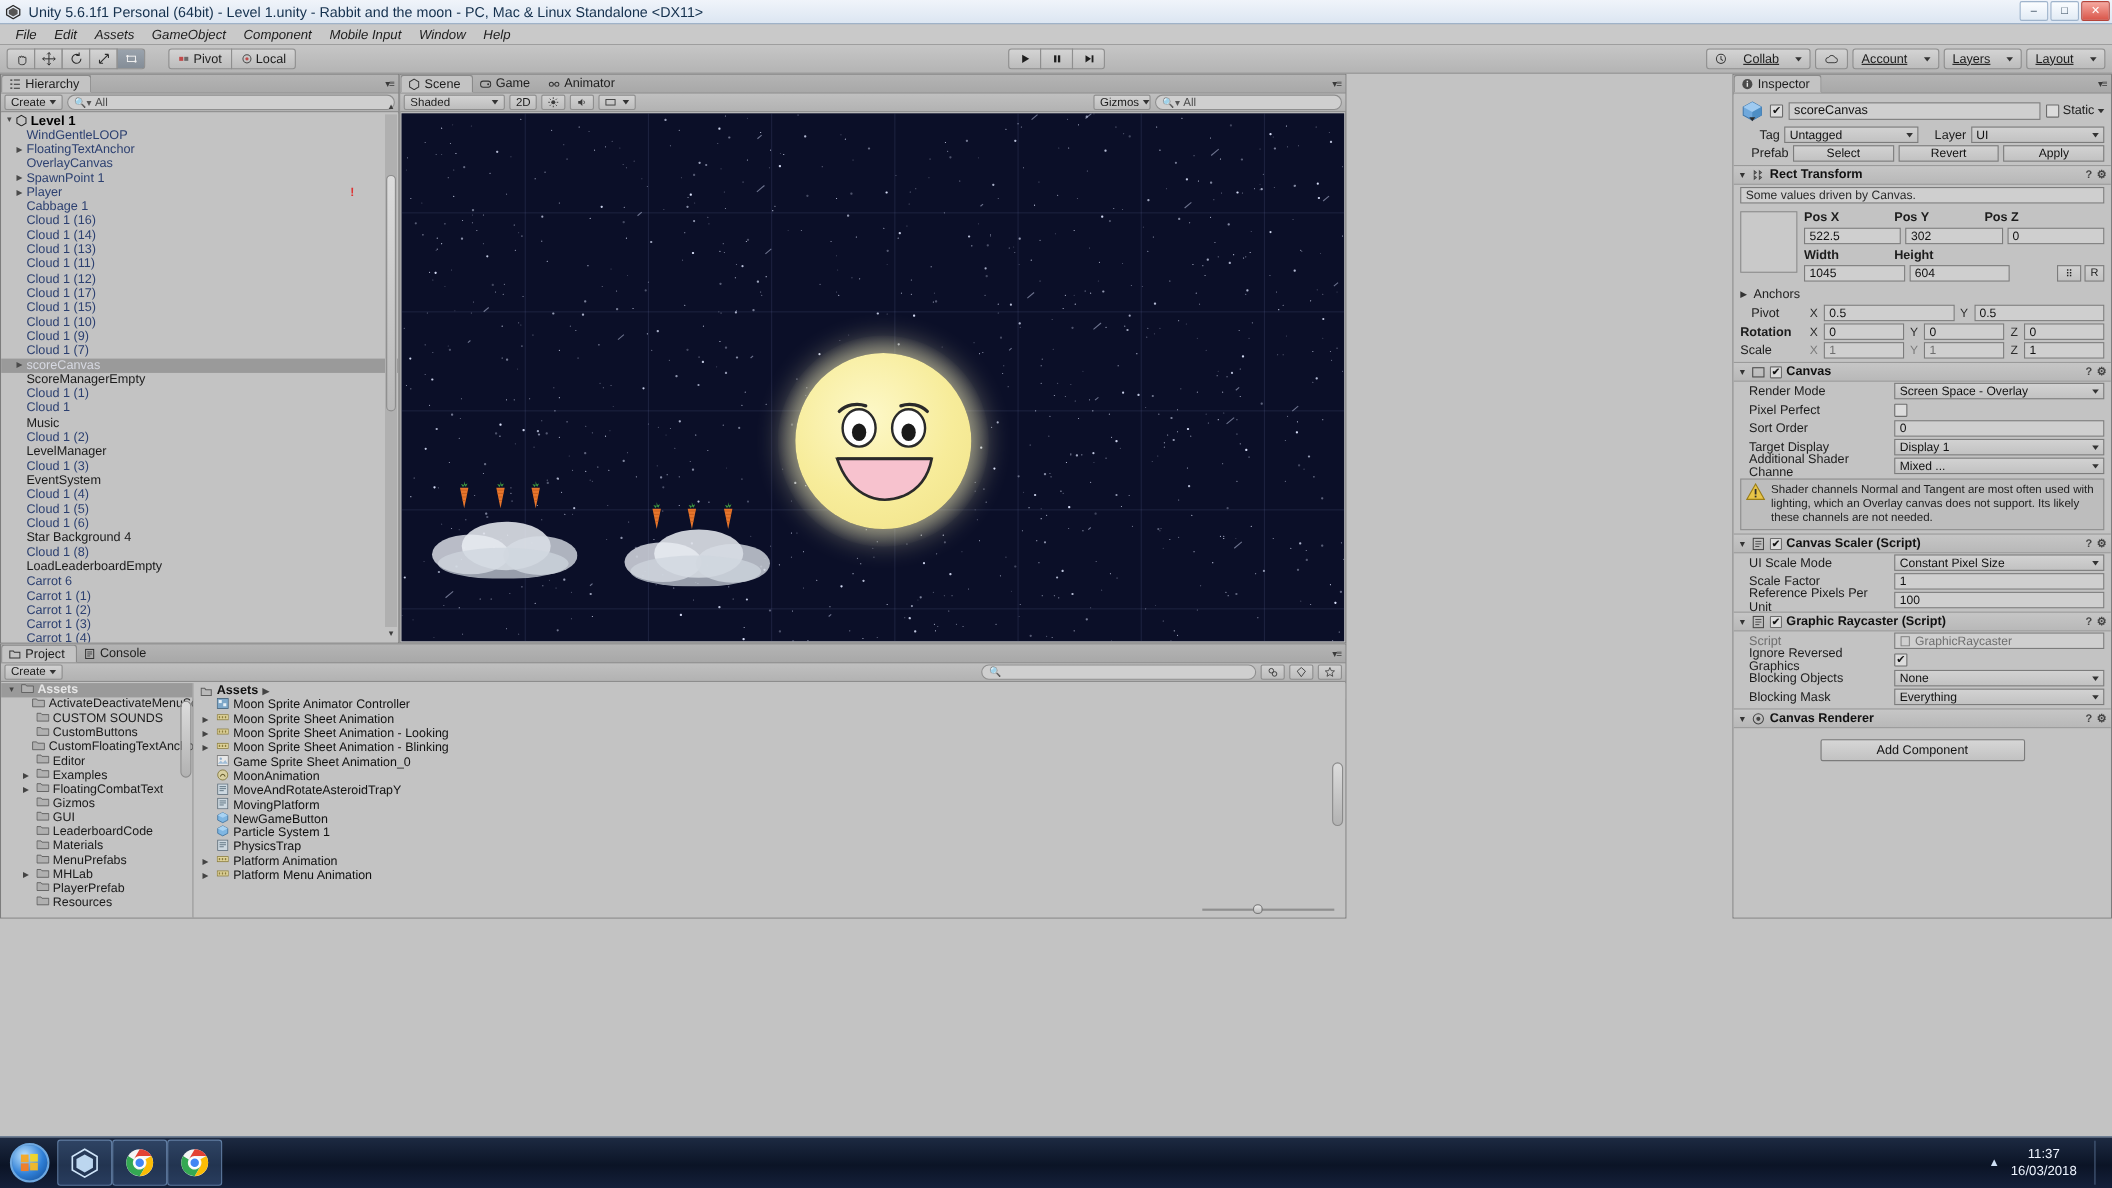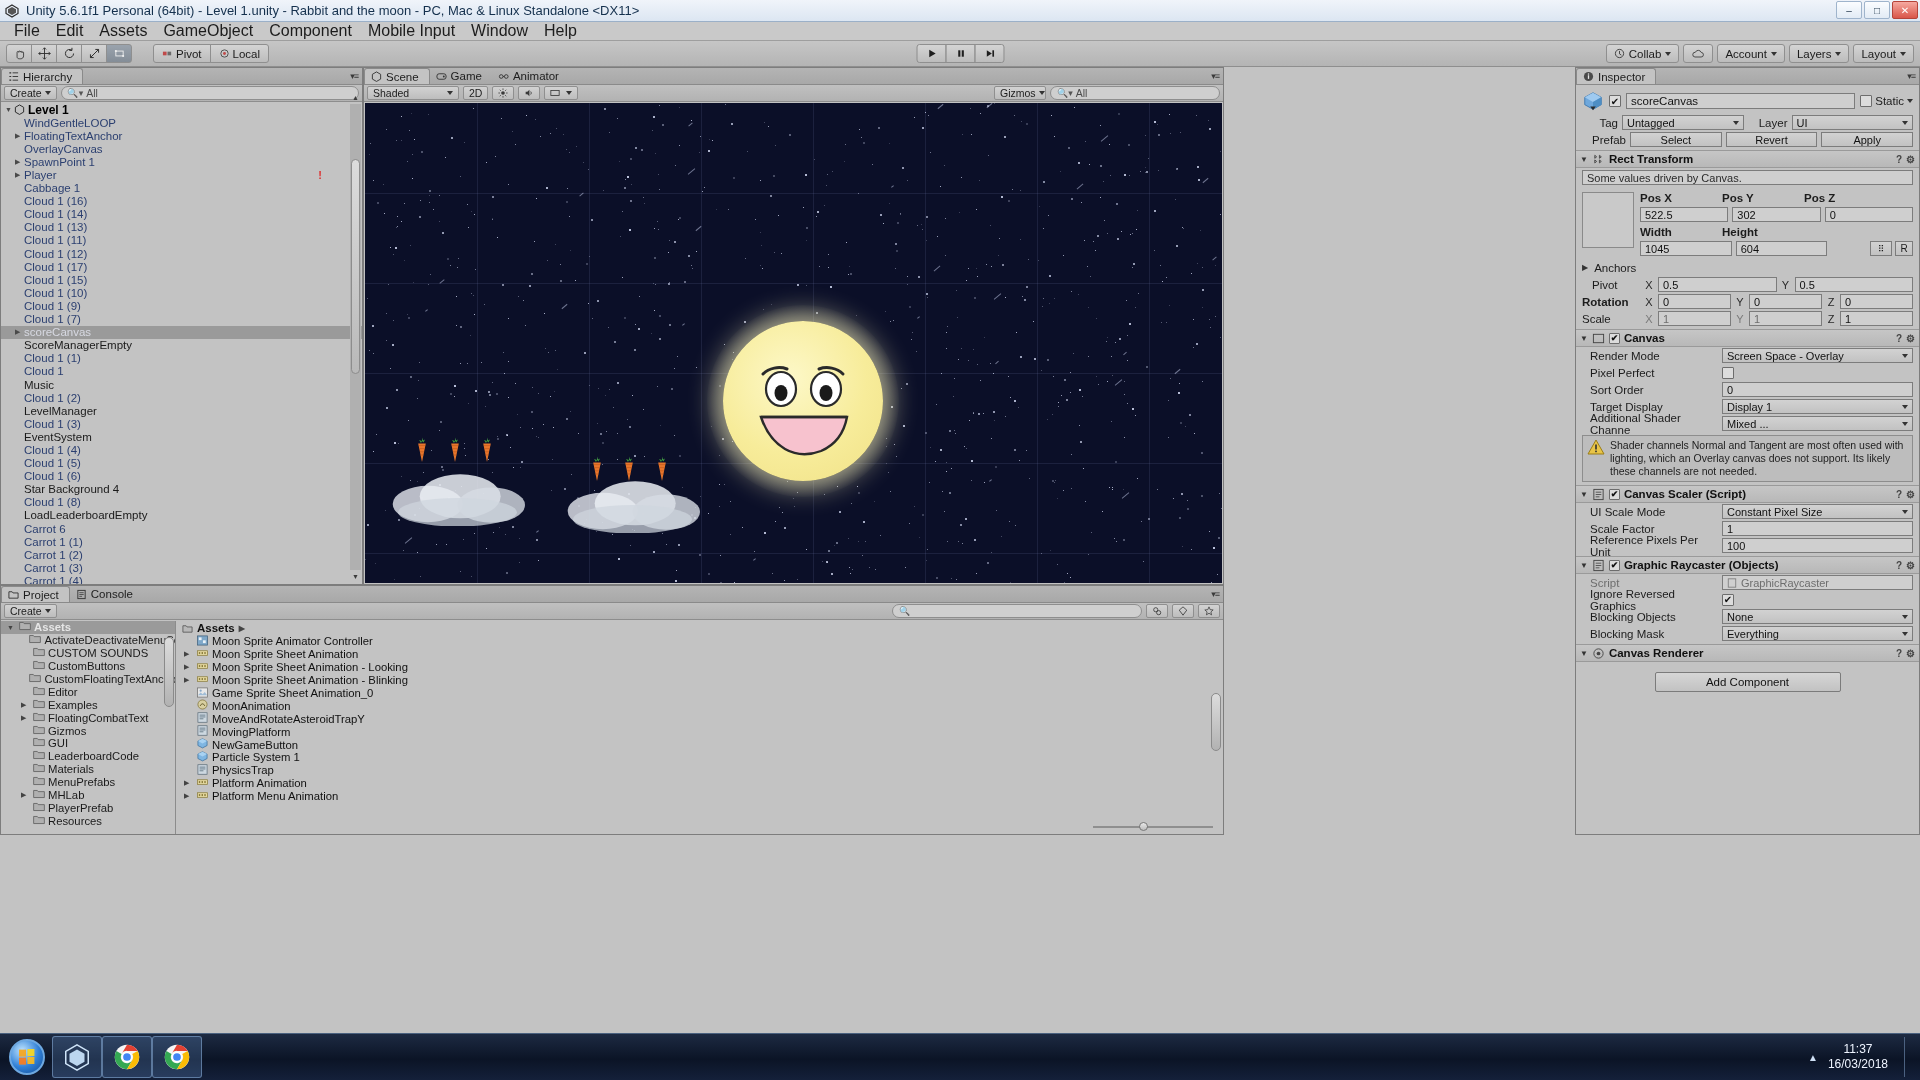--- a/index.html
+++ b/index.html
@@ -22,21 +22,21 @@
   .titlebar .tlogo{ width:16px;height:16px;margin-right:6px;display:flex;align-items:center;justify-content:center;}
   .titlebar .ttext{ font-size:13px; color:#14304d; white-space:nowrap;}
   .winbtns{ position:absolute; right:2px; top:1px; display:flex; gap:2px;}
   .winbtn{ width:26px;height:18px;border:1px solid #9fb4cc;background:linear-gradient(#fbfdff,#e2ebf5);
            display:flex;align-items:center;justify-content:center;font-size:10px;color:#2b4054; border-radius:2px;}
   .winbtn.close{ background:linear-gradient(#f6a9a0,#d9564a); border-color:#b5443a; color:#fff;}
 
   
   .menubar{ height:19px; background:#c9c9c9; border-bottom:1px solid #9e9e9e;
             display:flex; align-items:center; padding-left:6px; }
-  .menubar .mi{ padding:1px 8px; font-size:16px; color:#1c1c1c; }
+  .menubar .mi{ padding:1px 8px; font-size:12px; color:#1c1c1c;font-style:italic; }
 
   
   .toolbar{ height:26px; background:linear-gradient(#c6c6c6,#b4b4b4);
             border-bottom:1px solid #8e8e8e; display:flex; align-items:center; padding:0 6px; position:relative;}
   .tgroup{ display:flex; align-items:center; }
   .tbtn{ width:26px;height:19px;border:1px solid #8f8f8f; background:linear-gradient(#d4d4d4,#bcbcbc);
          display:flex;align-items:center;justify-content:center; margin-right:-1px;}
   .tbtn:first-child{border-radius:3px 0 0 3px;}
   .tbtn:last-child{border-radius:0 3px 3px 0;}
   .tbtn.active{ background:linear-gradient(#9aa3ad,#848d97); }
@@ -44,21 +44,21 @@
          display:flex;align-items:center; padding:0 8px; font-size:11.5px; color:#1b1b1b; margin-right:-1px;}
   .pill:first-child{border-radius:3px 0 0 3px;}
   .pill:last-child{border-radius:0 3px 3px 0;}
   .play-group{ position:absolute; left:50%; transform:translateX(-50%); display:flex;}
   .pbtn{ width:30px;height:19px;border:1px solid #8f8f8f;background:linear-gradient(#d4d4d4,#bcbcbc);
          display:flex;align-items:center;justify-content:center;margin-right:-1px;}
   .pbtn:first-child{border-radius:3px 0 0 3px;}
   .pbtn:last-child{border-radius:0 3px 3px 0;}
   .right-group{ position:absolute; right:6px; display:flex; align-items:center; gap:4px;}
   .rpill{ height:19px; border:1px solid #8f8f8f;background:linear-gradient(#d4d4d4,#bcbcbc);
-          display:flex;align-items:center;padding:0 7px;font-size:11.5px;color:#1b1b1b; border-radius:3px; gap:4px;}
+          display:flex;align-items:center;padding:0 7px;font-size:11.5px;color:#1b1b1b; border-radius:3px; gap:15px;text-decoration:underline;}
   .caret{ width:0;height:0;border-left:3px solid transparent;border-right:3px solid transparent;border-top:4px solid #333; }
 
   
   .workarea{ position:absolute; top:67px; left:0; right:0; bottom:55px; }
   .panel{ position:absolute; background:#c3c3c3; border:1px solid #7d7d7d; }
   .tabrow{ height:17px; background:linear-gradient(#b4b4b4,#a8a8a8); display:flex; align-items:flex-end;
            border-bottom:1px solid #8a8a8a; position:relative;}
   .tab{ height:16px; padding:0 10px 0 6px; display:flex;align-items:center;gap:4px;
         font-size:11.5px;color:#1d1d1d; background:transparent; }
   .tab.sel{ background:#c3c3c3; border:1px solid #8a8a8a; border-bottom:none; border-radius:3px 3px 0 0;}
@@ -1774,21 +1774,21 @@
           <span class="num">100</span>
         </div>
 
         <div class="comp-header">
           <span class="tri">▼</span>
           <svg width="13" height="13" viewBox="0 0 14 14">
               <rect x="2" y="1.5" width="10" height="11" fill="none" stroke="#444" stroke-width="1"></rect>
               <path d="M4 4.5h6M4 7h6M4 9.5h4" stroke="#444" stroke-width="0.9"></path>
             </svg>
           <span class="chk" style="width:11px;height:11px;font-size:9px">✔</span>
-          <span>Graphic Raycaster (Objects)</span>
+          <span>Graphic Raycaster (Script)</span>
           <span class="sp"></span>
           <span class="ic">?</span>
           <span class="ic">⚙</span>
         </div>
         <div class="row">
           <span style="width:136px;padding-left:8px;color:#6e6e6e">Script</span>
           <span class="num" style="color:#6e6e6e;gap:4px;display:flex;align-items:center">
             <svg width="10" height="10" viewBox="0 0 12 12">
                 <rect x="1.5" y="1" width="9" height="10" fill="none" stroke="#7a7a7a" stroke-width="1"></rect>
               </svg>

